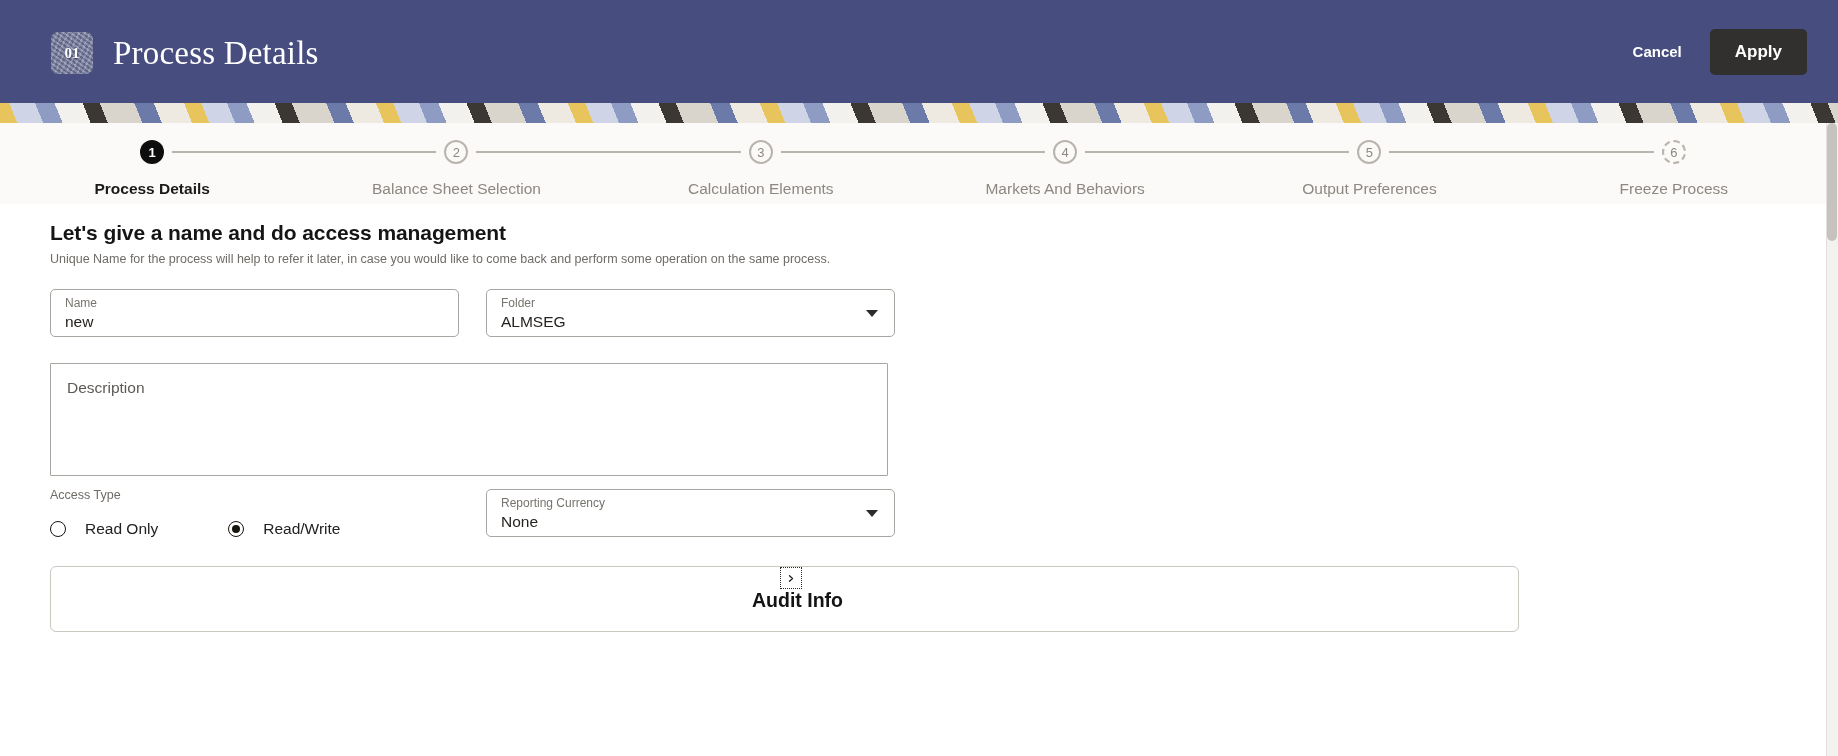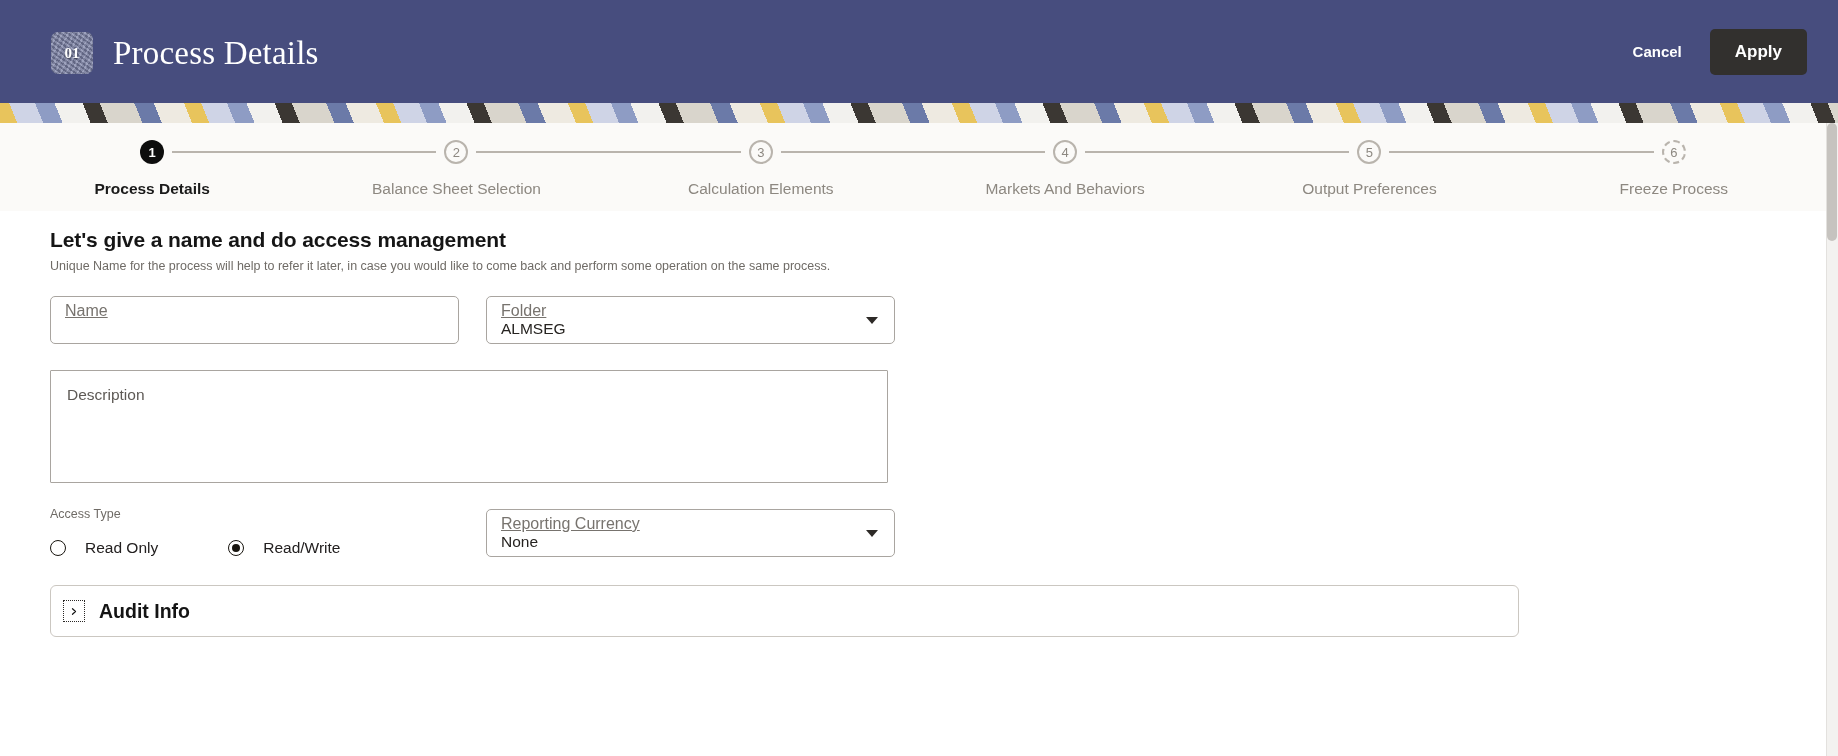--- a/index.html
+++ b/index.html
@@ -180,21 +180,21 @@
     color: #8d8881;
   }
   .step-label.active {
     color: #1a1a1a;
     font-weight: 700;
   }
 
   
   .content {
     position: absolute;
-    top: 211px; left: 0;
+    top: 204px; left: 0;
     width: 1838px;
     height: 543px;
     background: #ffffff;
     padding: 0 0 0 50px;
   }
   .page-heading {
     margin: 0;
     padding-top: 17px;
     font-size: 21px;
     font-weight: 700;
@@ -217,25 +217,24 @@
     border: 1px solid #a9a5a0;
     border-radius: 5px;
     background: #ffffff;
     height: 48px;
     padding: 7px 14px 0 14px;
   }
   .field-name  { width: 409px; }
   .field-gap   { width: 27px; }
   .field-folder{ width: 409px; }
   .field-label {
-    font-size: 16px;
+    font-size: 12px;
     color: #77736e;
     line-height: 13px;
     display: block;
-    text-decoration: underline;
   }
   .field-value {
     font-size: 15.5px;
     color: #262320;
     line-height: 22px;
     display: block;
     margin-top: 1px;
     background: transparent;
     border: none;
     outline: none;
@@ -263,22 +262,22 @@
     padding: 14px 16px;
   }
   .description-placeholder {
     font-size: 15.5px;
     color: #5d5955;
     line-height: 20px;
   }
 
   .access-row {
     display: flex;
-    align-items: flex-end;
-    margin-top: 24px;
+    align-items: center;
+    margin-top: 12px;
   }
   .access-block { width: 436px; }
   .access-label {
     font-size: 12.5px;
     color: #6f6b66;
     display: block;
   }
   .radio-group {
     display: flex;
     align-items: center;
@@ -310,27 +309,28 @@
   }
   .radio-text {
     font-size: 15.5px;
     color: #232020;
   }
   .field-currency { width: 409px; }
 
   .audit-card {
     margin-top: 28px;
     width: 1469px;
-    height: 52px;
+    height: 66px;
     border: 1px solid #cbc7c1;
     border-radius: 6px;
     background: #ffffff;
     display: flex;
     align-items: center;
     padding-left: 12px;
+    flex-direction: column;
   }
   .chevron-btn {
     width: 22px; height: 22px;
     display: flex;
     align-items: center;
     justify-content: center;
     border: 1px dotted #2b2826;
     background: transparent;
     cursor: pointer;
     flex: none;
@@ -427,20 +427,21 @@
   <div class="stepper-edge"></div>
 
   <div class="content">
 
     <h1 class="page-heading">Let's give a name and do access management</h1>
     <p class="page-subheading">Unique Name for the process will help to refer it later, in case you would like to come back and perform some operation on the same process.</p>
 
     <div class="field-row">
       <div class="field field-name">
         <span class="field-label">Name</span>
+        <span class="field-value">new</span>
       </div>
       <div class="field-gap"></div>
       <div class="field field-folder">
         <span class="field-label">Folder</span>
         <span class="field-value">ALMSEG</span>
         <span class="caret"></span>
       </div>
     </div>
 
     <div class="description-box">

